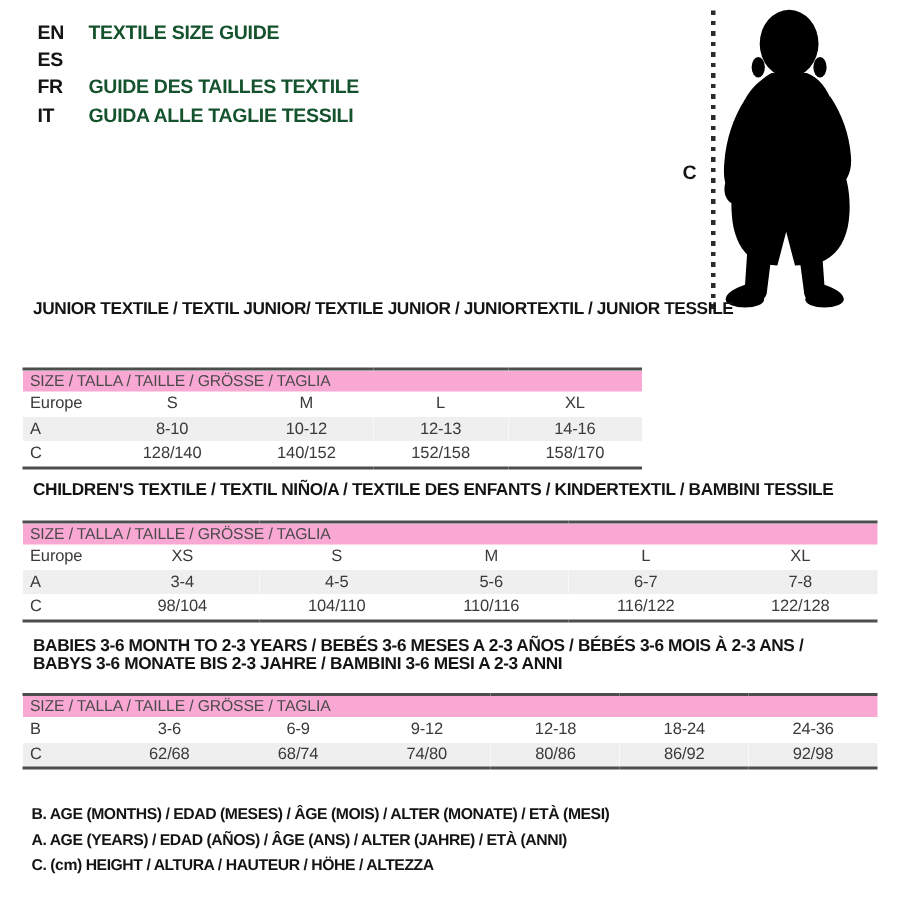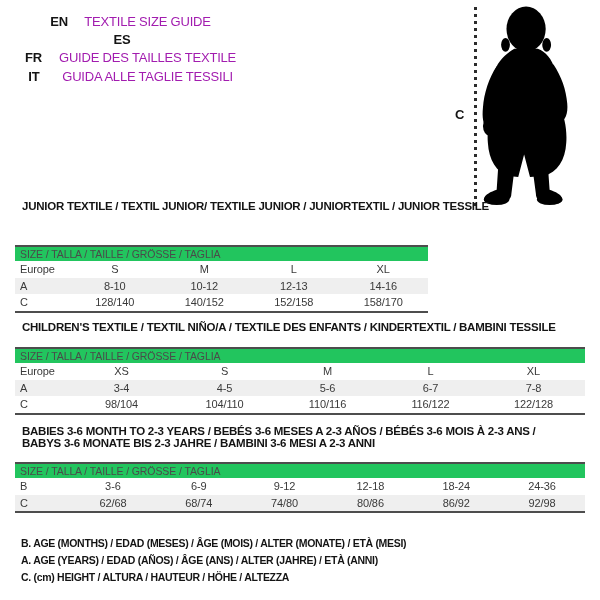--- a/index.html
+++ b/index.html
@@ -2,38 +2,38 @@
 <html><head>
 <meta charset="utf-8">
 <style>
   html,body{margin:0;padding:0;background:#fff;}
   #page{
     position:relative;width:600px;height:600px;background:#ffffff;overflow:hidden;
     font-family:"Liberation Sans",sans-serif;color:#111;
   }
   
   .lang-list{position:absolute;left:25px;top:12px;}
-  .lang-row{display:flex;height:18.4px;align-items:center;justify-content:center;}
+  .lang-row{display:flex;height:18.4px;align-items:center;}
   .lang-code{width:34px;font-size:13px;font-weight:700;letter-spacing:-0.2px;color:#141414;}
-  .lang-label{font-size:13px;font-weight:400;letter-spacing:-0.2px;color:#a21caf;white-space:nowrap;}
+  .lang-label{font-size:13px;font-weight:700;letter-spacing:-0.2px;color:#14532d;white-space:nowrap;}
   
   .measure-line{
     position:absolute;left:474px;top:7px;width:3px;height:203px;
     background:repeating-linear-gradient(to bottom,#2b2b2b 0 3px,transparent 3px 7px);
   }
   .measure-label{position:absolute;left:455px;top:107px;font-size:13px;font-weight:700;color:#141414;}
   .baby-svg{position:absolute;left:481px;top:5px;}
   
   .section-title{position:absolute;left:22px;font-size:11.5px;font-weight:700;
     letter-spacing:-0.25px;color:#141414;white-space:nowrap;line-height:12.4px;}
   .title-line:empty{display:none;}
   .size-table{position:absolute;left:15px;border-collapse:collapse;table-layout:fixed;}
   .size-table td{font-size:11px;color:#3a3a3a;text-align:center;height:14px;
     line-height:16.5px;padding:0;letter-spacing:-0.1px;white-space:nowrap;overflow:hidden;}
-  .size-table tr.bar td{background:#22c55e;color:#4a4a4a;text-align:left;padding-left:5px;
+  .size-table tr.bar td{background:#f9a8d4;color:#4a4a4a;text-align:left;padding-left:5px;
     font-size:10.5px;height:14px;line-height:14px;border-top:2px solid #4d4d4d;}
   .size-table tr:last-child td{border-bottom:2px solid #4d4d4d;}
   .size-table td.lbl{text-align:left;padding-left:5px;}
   .size-table tr.r-gray td{background:#efefef;}
   .size-table tr.r-white td{background:#ffffff;}
   .col-label{width:55px;}
   #table-1{top:245px;width:413px;}
   #table-2{top:347px;width:570px;}
   #table-3{top:462px;width:570px;}
   #title-1{top:200px;}

